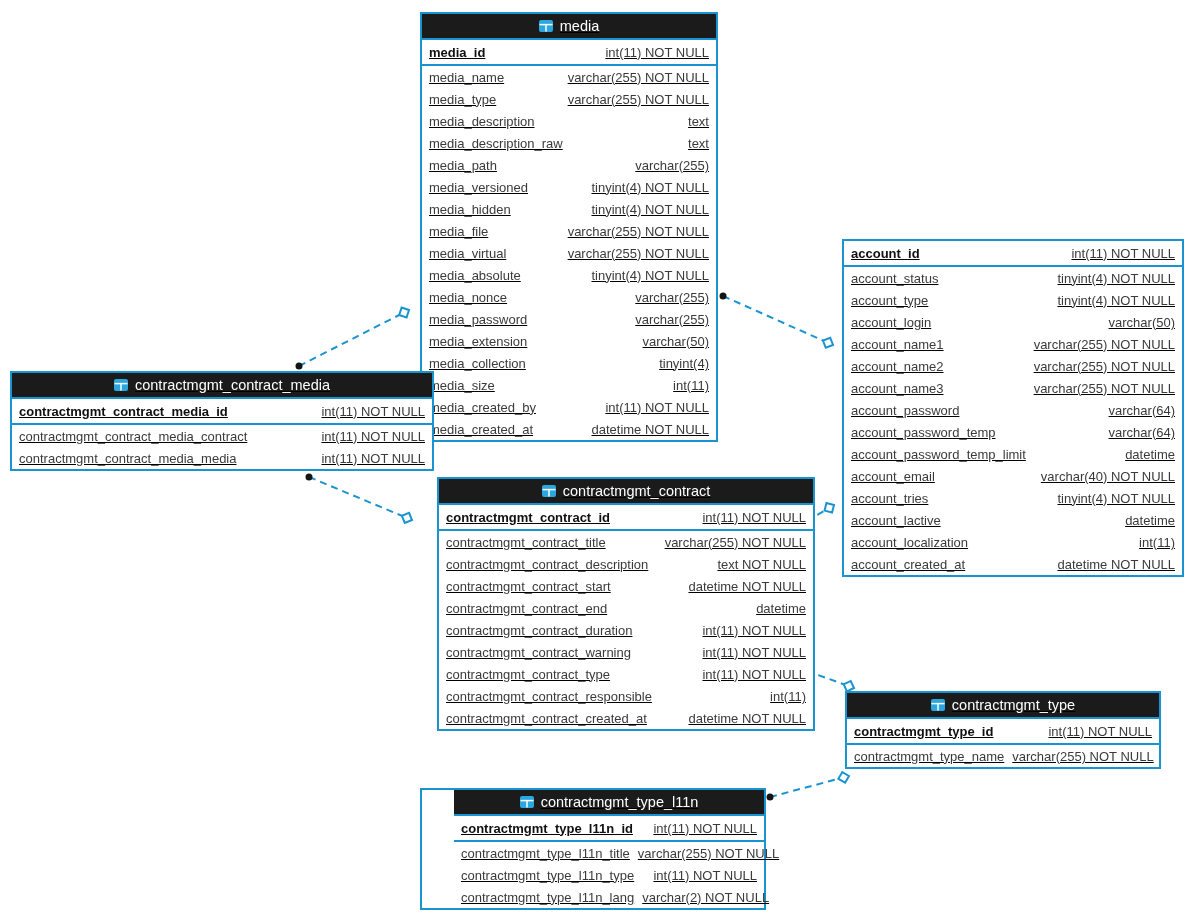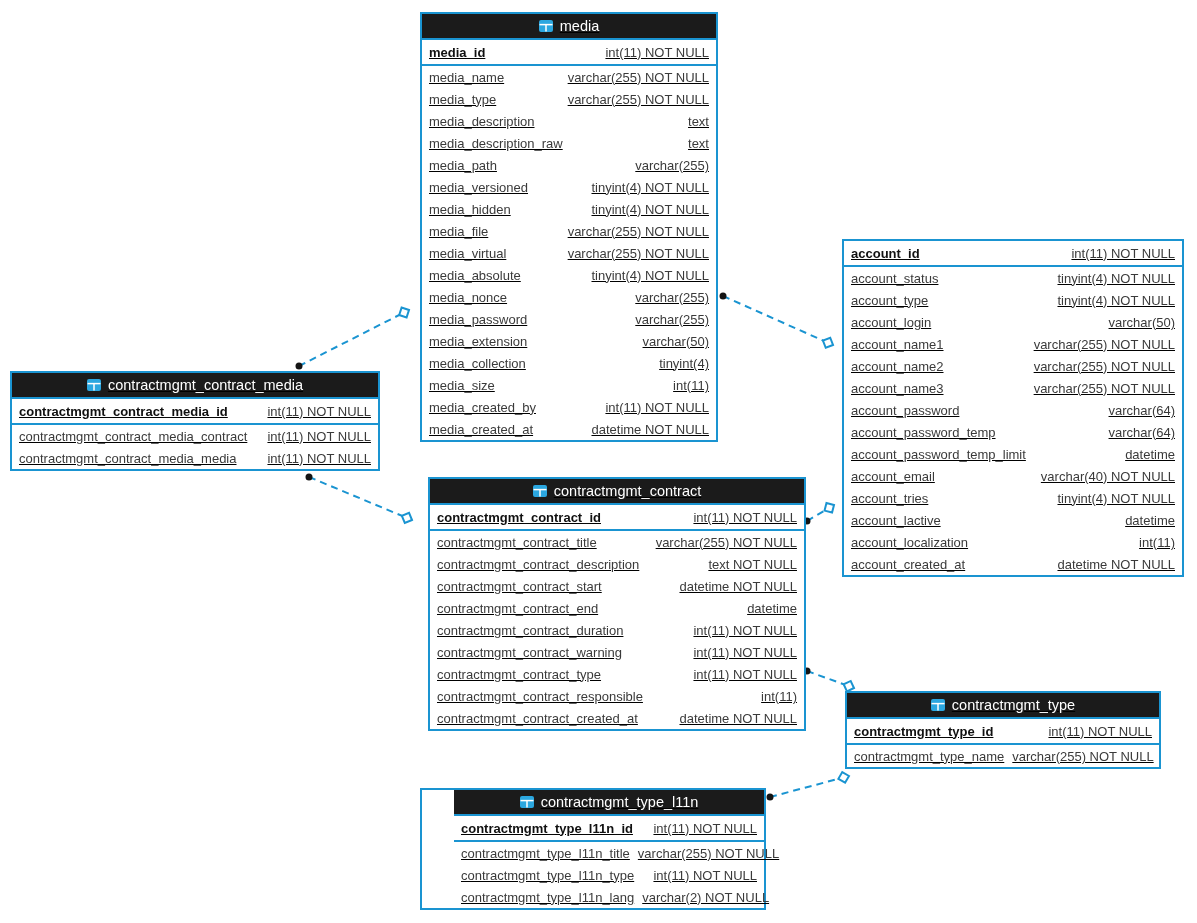--- a/index.html
+++ b/index.html
@@ -226,21 +226,21 @@
       </div>
       <div class="frow">
         <span class="fname">account_localization</span>
         <span class="ftype">int(11)</span>
       </div>
       <div class="frow">
         <span class="fname">account_created_at</span>
         <span class="ftype">datetime NOT NULL</span>
       </div>
     </div>
-    <div class="dbtable" style="left: 10px; top: 371px; width: 370px;">
+    <div class="dbtable" style="left: 10px; top: 371px; width: 424px;">
       <div class="hdr">
         <span class="ticon">
           <svg width="14" height="12" viewBox="0 0 14 12">
             <rect x="0" y="0" width="14" height="12" rx="2" fill="#2ba7e0"></rect>
             <line x1="0.5" y1="4.6" x2="13.5" y2="4.6" stroke="#ffffff" stroke-width="1.5"></line>
             <line x1="7" y1="4.6" x2="7" y2="11.5" stroke="#ffffff" stroke-width="1.5"></line>
           </svg>
         </span>
         <span>contractmgmt_contract_media</span>
       </div>
@@ -250,21 +250,21 @@
       </div>
       <div class="frow">
         <span class="fname">contractmgmt_contract_media_contract</span>
         <span class="ftype">int(11) NOT NULL</span>
       </div>
       <div class="frow">
         <span class="fname">contractmgmt_contract_media_media</span>
         <span class="ftype">int(11) NOT NULL</span>
       </div>
     </div>
-    <div class="dbtable" style="left: 428px; top: 477px; width: 378px;">
+    <div class="dbtable" style="left: 437px; top: 477px; width: 378px;">
       <div class="hdr">
         <span class="ticon">
           <svg width="14" height="12" viewBox="0 0 14 12">
             <rect x="0" y="0" width="14" height="12" rx="2" fill="#2ba7e0"></rect>
             <line x1="0.5" y1="4.6" x2="13.5" y2="4.6" stroke="#ffffff" stroke-width="1.5"></line>
             <line x1="7" y1="4.6" x2="7" y2="11.5" stroke="#ffffff" stroke-width="1.5"></line>
           </svg>
         </span>
         <span>contractmgmt_contract</span>
       </div>

